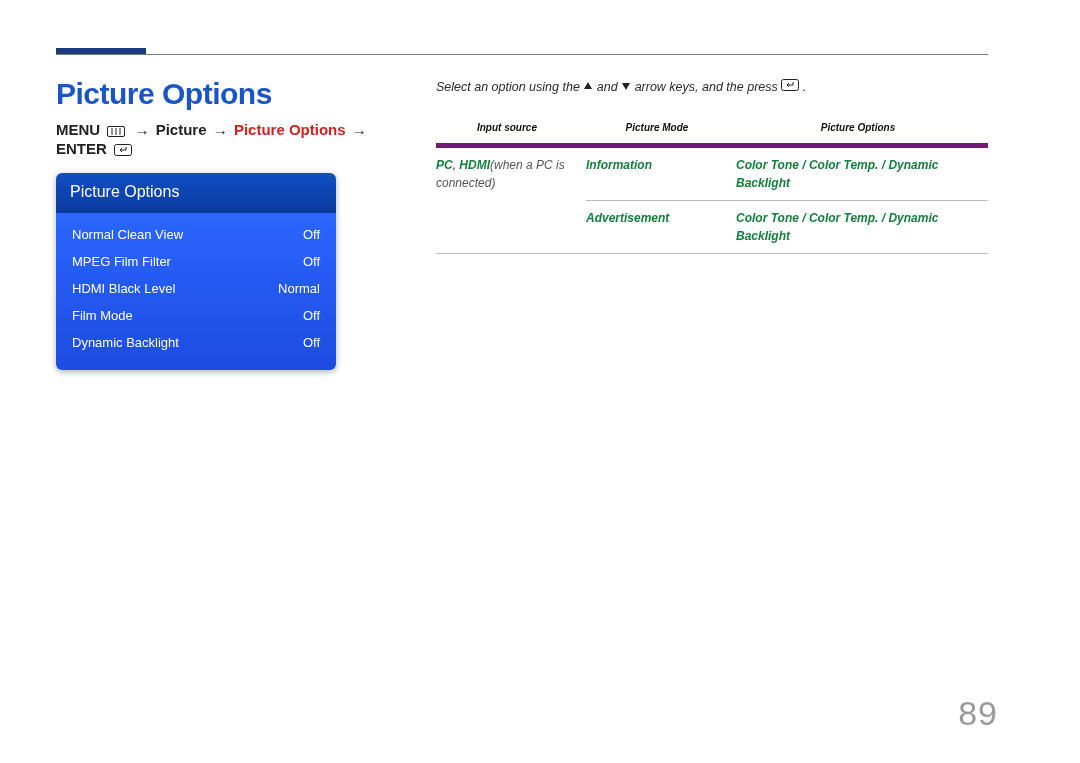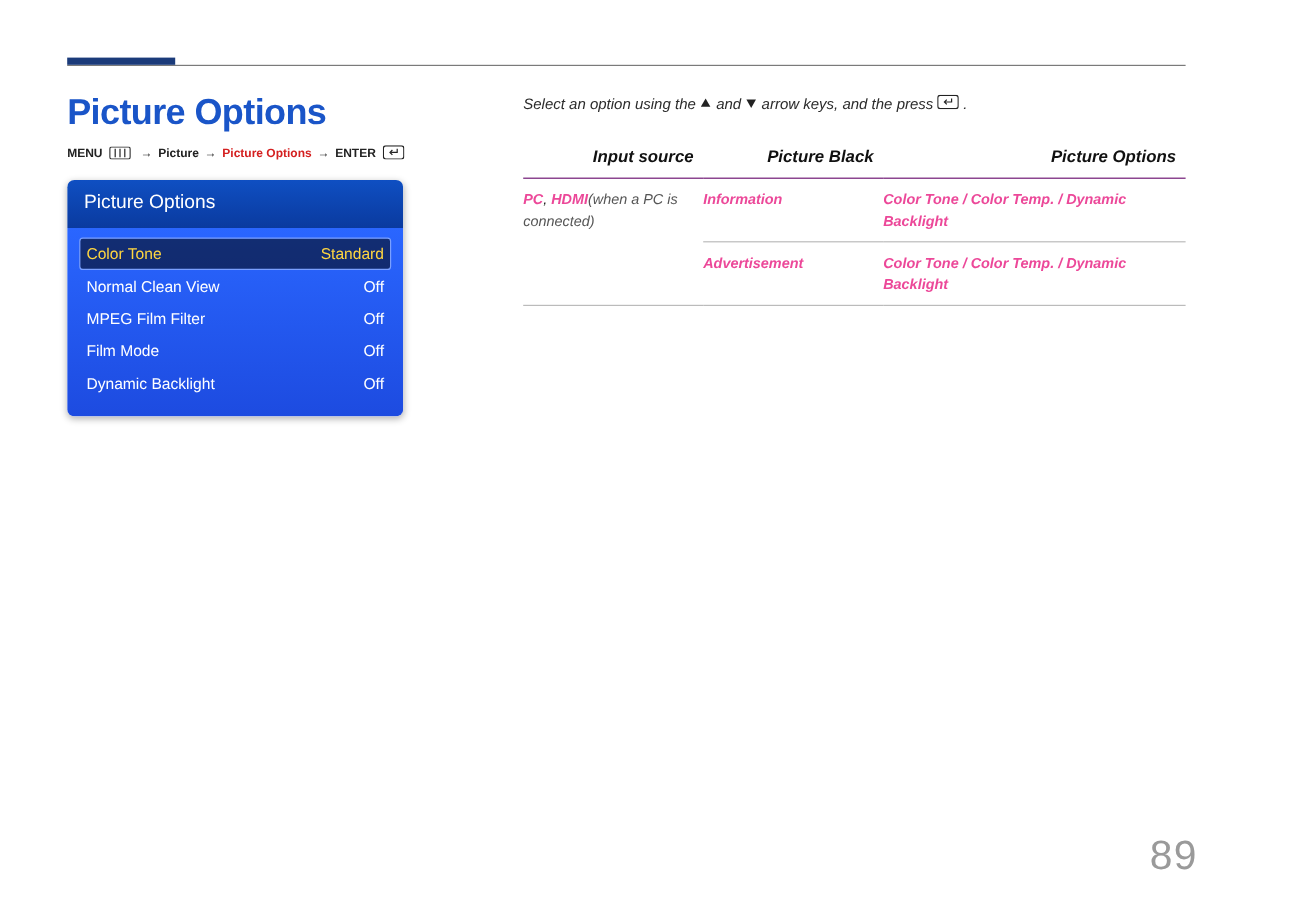--- a/index.html
+++ b/index.html
@@ -9,21 +9,21 @@
   
   .top-rule { position: relative; height: 1px; background: #7a7a7a; margin: 6px 0 22px 0; }
   .top-rule::before { content:""; position:absolute; left:0; top:-6px; width:90px; height:6px; background:#1b3b7a; }
 
   .cols { display:flex; gap:40px; }
   .left { width: 340px; }
   .right { flex:1;font-style:italic; }
 
   h1.title { font-size: 30px; font-weight: 600; color:#1a55c8; margin-bottom: 10px; letter-spacing: -0.5px; }
 
-  .crumb { font-size: 10px; font-weight: 700; color:#222; margin-bottom: 14px; }
+  .crumb { font-size: 15px; font-weight: 700; color:#222; margin-bottom: 14px; }
   .crumb .red { color:#d42020; font-weight:700; }
   .crumb .arrow { font-weight:400; margin:0 2px; }
   .crumb .iconbox { display:inline-block; vertical-align:-2px; margin:0 3px; }
 
   
   .osd { width: 280px; border-radius: 6px; overflow: hidden; box-shadow: 0 2px 6px rgba(0,0,0,0.3); margin-bottom: 10px; }
   .osd-head { background: linear-gradient(#0f4fc2, #0a3a9f); color:#fff; padding: 10px 14px 12px; font-size: 16px; font-weight:500; }
   .osd-body { background: linear-gradient(#2a66ff, #1d4be0); padding: 8px 10px 14px; }
   .osd-row { display:flex; justify-content:space-between; align-items:center; color:#fff; font-size: 13px; padding: 6px 6px; border-radius:3px; }
   .osd-row.selected { background: rgba(0,0,0,0.55); border:1px solid #7aa0ff; padding:5px 5px; }
@@ -32,23 +32,23 @@
   .slider { width:60px; height:5px; background:#fff; border-radius:2px; position:relative; margin-right:6px; display:inline-block; vertical-align:middle; }
   .slider .fill { position:absolute; left:0; top:0; bottom:0; width:78%; background:#1a2aa8; border-radius:2px; }
 
   .footnote { font-size: 10px; color:#8a8a8a; margin-top: 6px; }
 
   
   .instr { font-size: 12.5px; color:#2b2b2b; line-height: 1.7; }
   .instr .arrowglyph { display:inline-block; vertical-align:middle; }
 
   .table { margin-top: 18px; width:100%; border-collapse: collapse; font-size: 12px; }
-  .table th { text-align:right; font-weight:700; color:#111; padding:6px 8px 10px 0; border-bottom:1px solid #701a75; font-size:14px; }
+  .table th { text-align:center; font-weight:700; color:#111; padding:6px 8px 10px 0; border-bottom:5px solid #701a75; font-size:10px; }
   .table td { vertical-align: top; padding:8px 8px 8px 0; border-bottom:1px solid #bbb; line-height:1.5; }
-  .red { color:#ec4899; font-weight:700; }
+  .red { color:#15803d; font-weight:700; }
   .blk { color:#222; }
   .thin { font-weight:400; color:#555; }
 
   .page-num { position:absolute; right:42px; bottom:30px; font-size:34px; color:#9a9a9a; font-weight:300; letter-spacing:1px; }
 
   
   svg { display:inline-block; }
 </style>
 </head>
 <body>
@@ -82,36 +82,36 @@
               <rect x="0.5" y="0.5" width="17" height="11" rx="2" fill="none" stroke="#222"></rect>
               <path d="M12 3 v3 h-5 M8 4 l-2 2 l2 2" fill="none" stroke="#222" stroke-width="1"></path>
             </svg>
         </span>
       </div>
 
       <div class="osd">
         <div class="osd-head">Picture Options</div>
         <div class="osd-body">
 
-          <div class="osd-row selected">
-            <span class="row-label">Color Tone</span>
-            <span class="row-value">Standard</span>
-          </div>
 
 
           <div class="osd-row">
             <span class="row-label">Normal Clean View</span>
             <span class="row-value">Off</span>
           </div>
 
           <div class="osd-row">
             <span class="row-label">MPEG Film Filter</span>
             <span class="row-value">Off</span>
           </div>
 
+          <div class="osd-row">
+            <span class="row-label">HDMI Black Level</span>
+            <span class="row-value">Normal</span>
+          </div>
 
           <div class="osd-row">
             <span class="row-label">Film Mode</span>
             <span class="row-value">Off</span>
           </div>
 
           <div class="osd-row">
             <span class="row-label">Dynamic Backlight</span>
             <span class="row-value">Off</span>
           </div>
@@ -138,21 +138,21 @@
                 <path d="M12 3 v3 h-5 M8 4 l-2 2 l2 2" fill="none" stroke="#222" stroke-width="1"></path>
               </svg></span>
           <span>.</span>
         </div>
       </div>
 
       <table class="table">
         <thead>
           <tr>
             <th style="width:150px">Input source</th>
-            <th style="width:150px">Picture Black</th>
+            <th style="width:150px">Picture Mode</th>
             <th>Picture Options</th>
           </tr>
         </thead>
         <tbody>
           <tr>
             <td rowspan="2">
               <span class="red">PC</span><span class="blk">, </span><span class="red">HDMI</span><span class="thin">(when a PC is connected)</span>
             </td>
             <td><span class="red">Information</span></td>
             <td><span class="red">Color Tone / Color Temp. / Dynamic Backlight</span></td>

